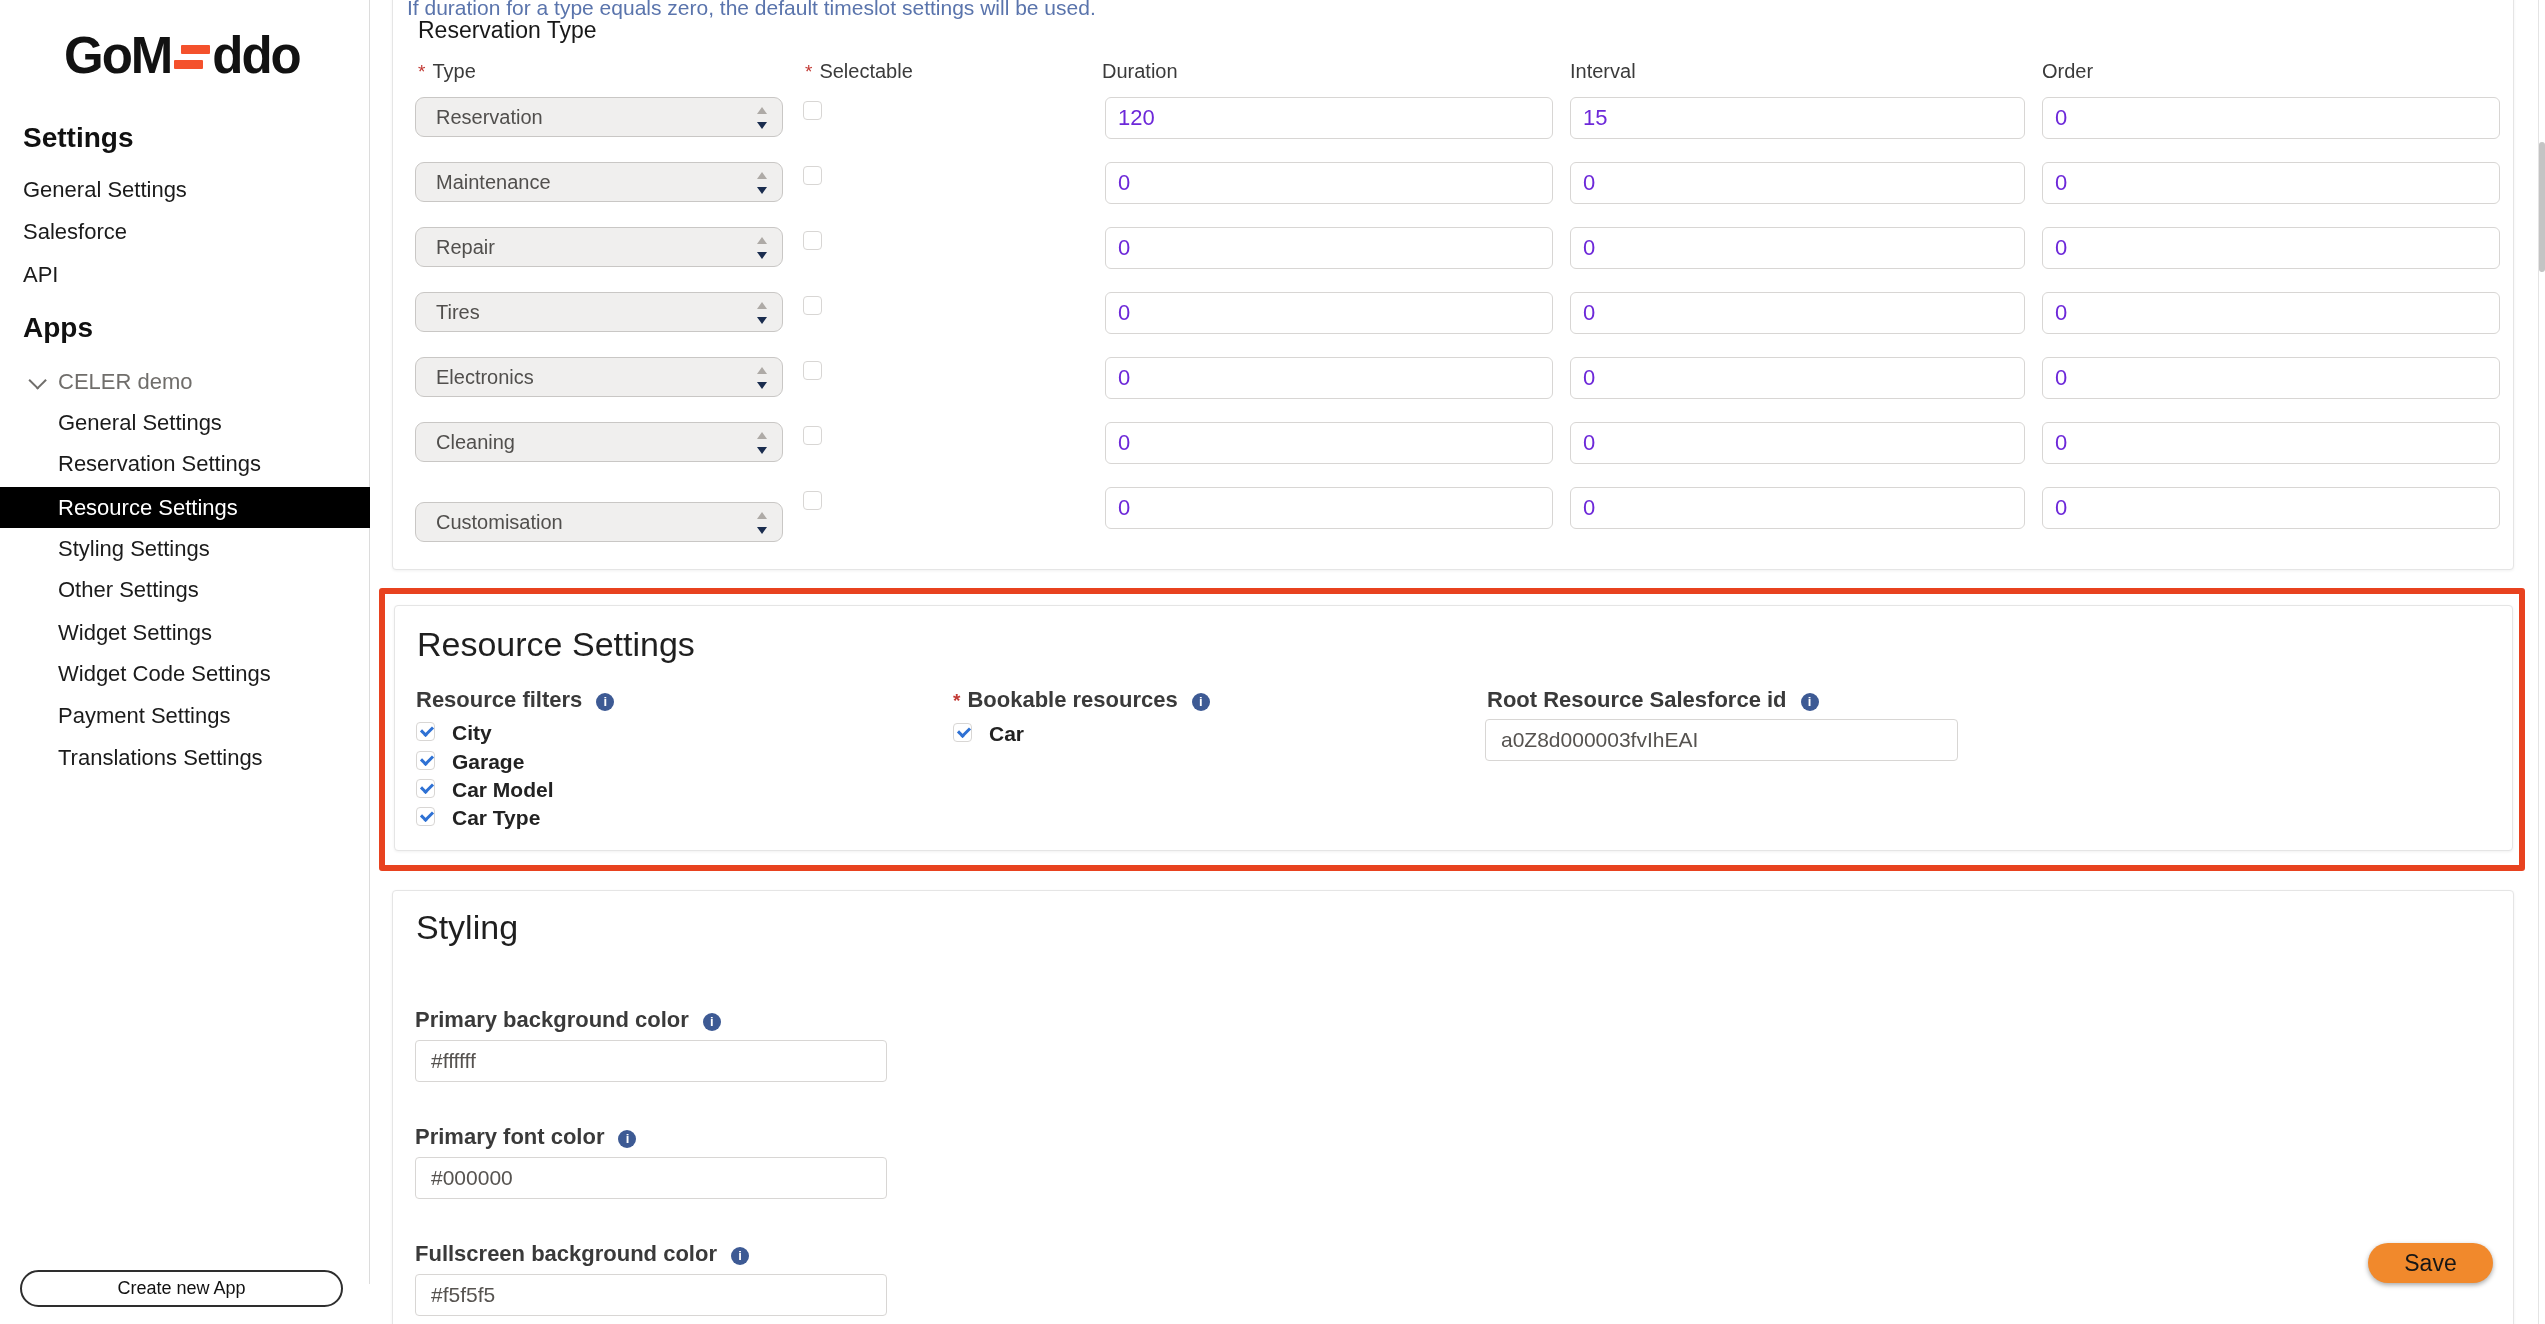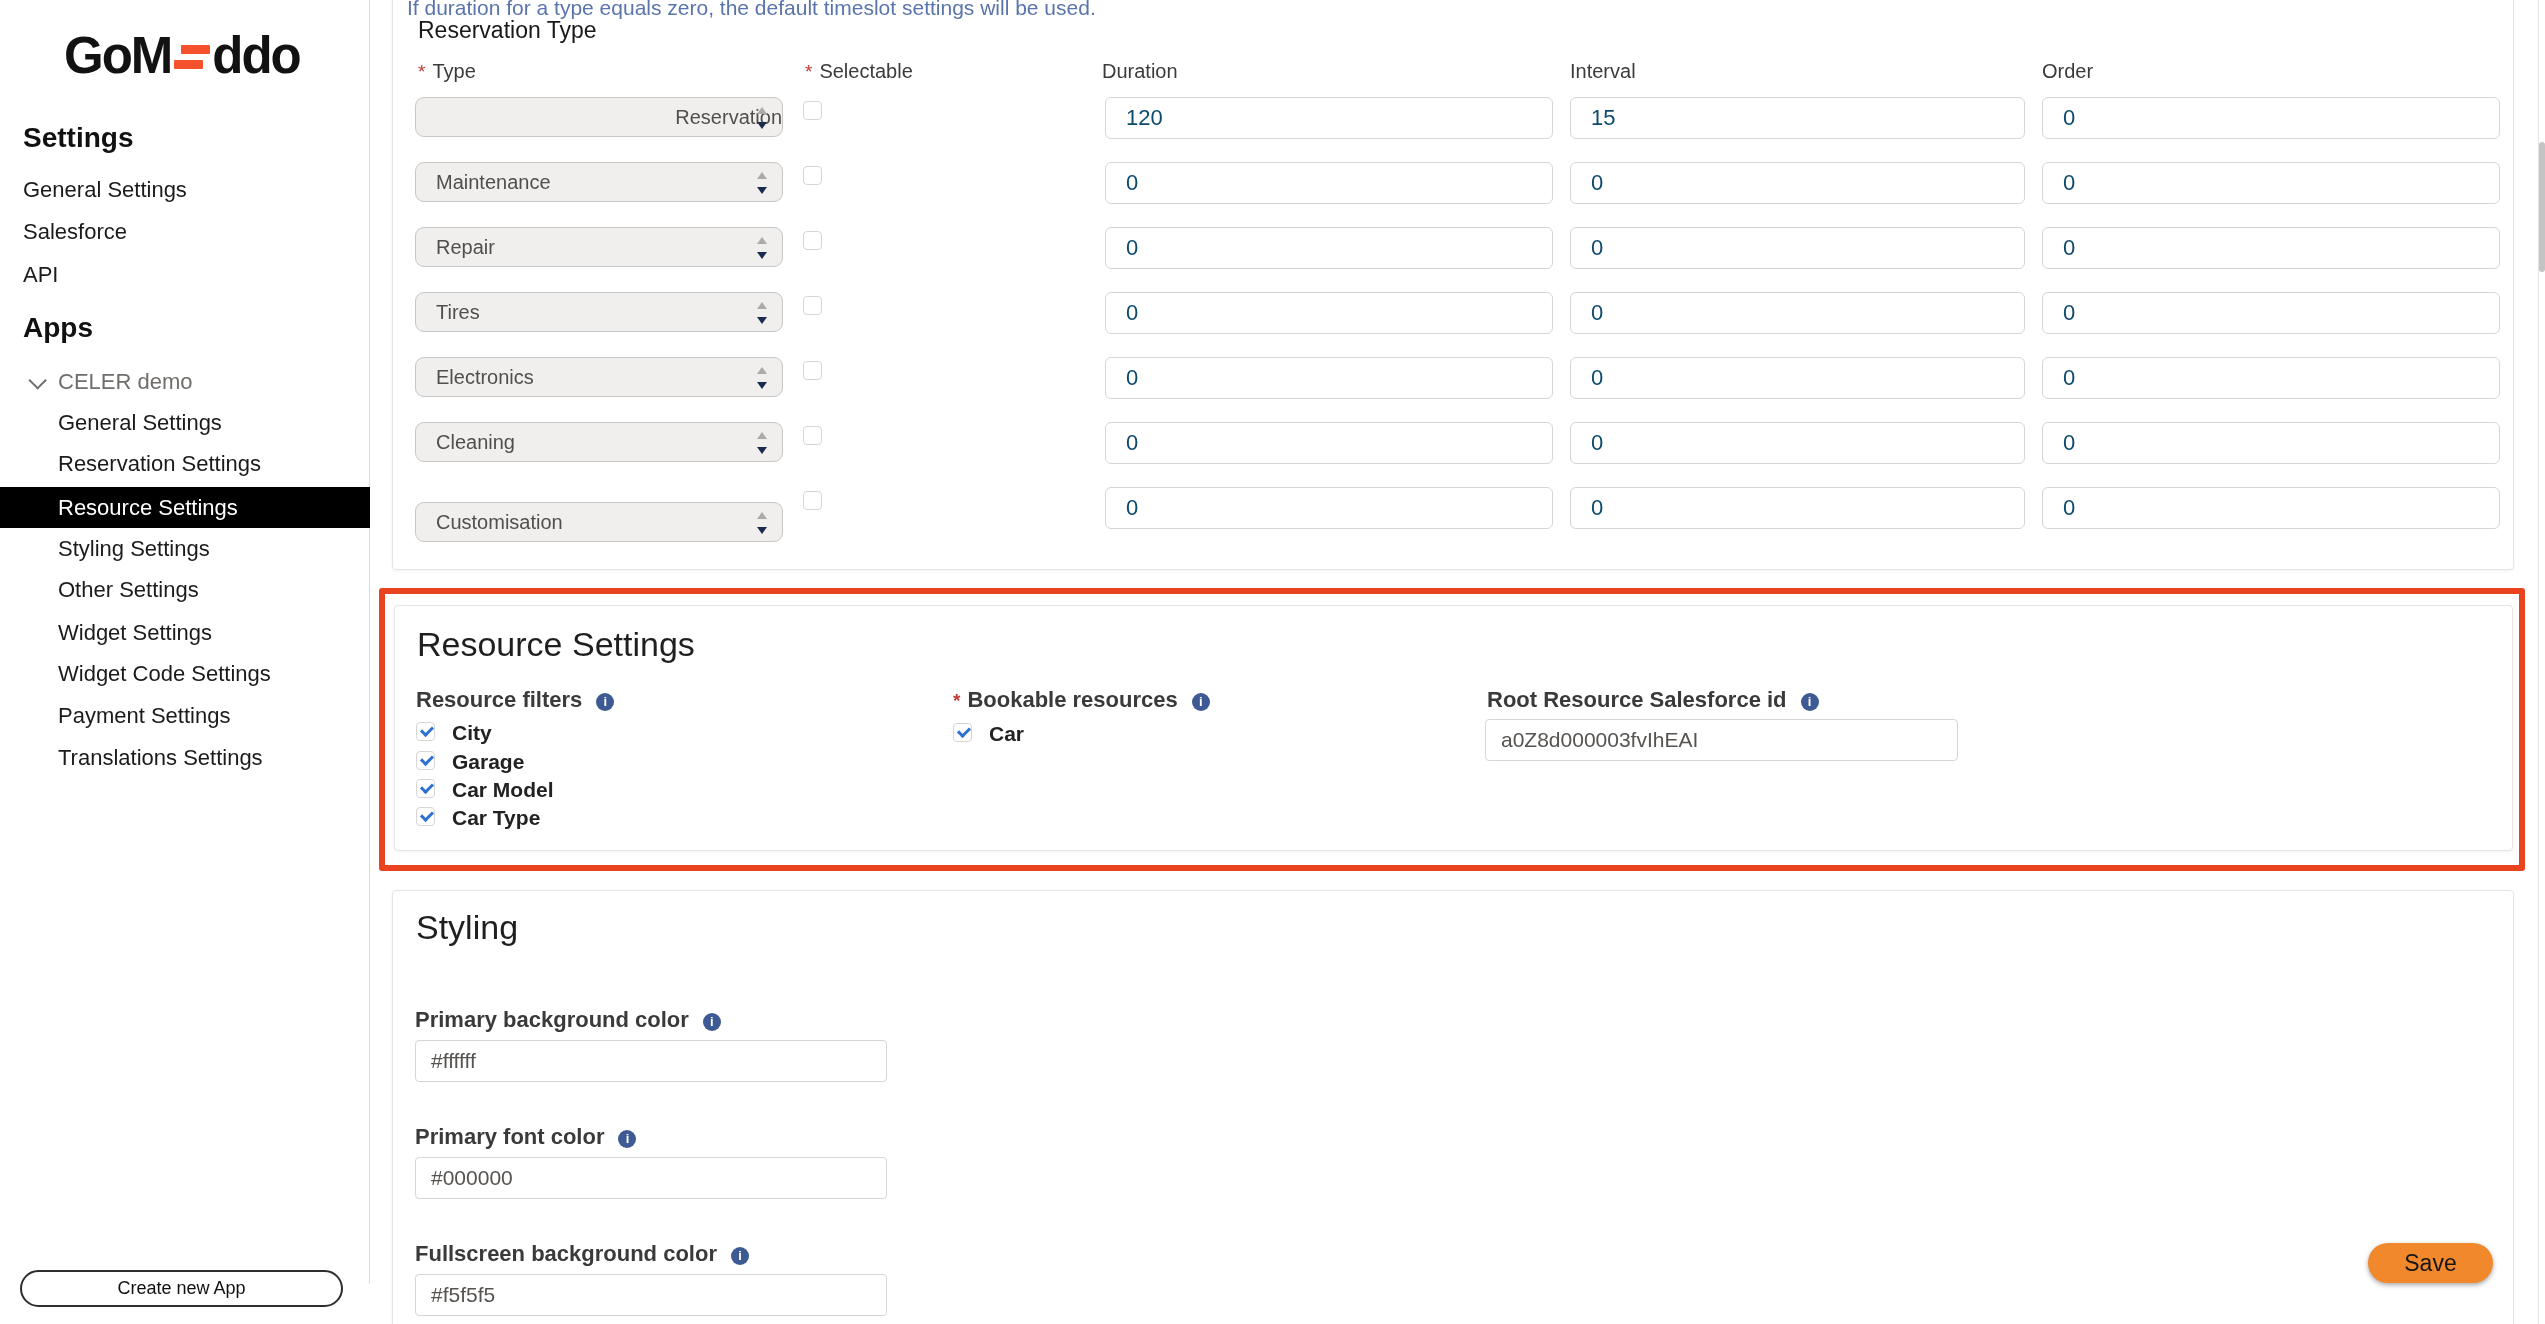--- a/index.html
+++ b/index.html
@@ -49,21 +49,21 @@
   .stepper { position:absolute; right:14px; top:7px; width:12px; height:26px; }
   .stepper .up { position:absolute; top:2px; left:1px; width:0; height:0;
     border-left:5px solid transparent; border-right:5px solid transparent; border-bottom:7px solid #aeaaa6; }
   .stepper .dn { position:absolute; bottom:2px; left:1px; width:0; height:0;
     border-left:5px solid transparent; border-right:5px solid transparent; border-top:7px solid #1a2c4e; }
   .cb { position:absolute; width:19px; height:19px; background:#fff; border:1px solid #d8d6d4;
     border-radius:4px; cursor:pointer; }
   .cb.checked::after { content:""; position:absolute; left:4px; top:3px; width:9px; height:5px;
     border-left:3px solid #2e71d4; border-bottom:3px solid #2e71d4; transform:rotate(-45deg); }
   .num-in { position:absolute; height:42px; background:#fff; border:1px solid #d8d6d4; border-radius:6px;
-    font-size:22px; color:#0c4a6e; padding-left:20px; font-family:"Liberation Sans", sans-serif; }
+    font-size:22px; color:#6d28d9; padding-left:12px; font-family:"Liberation Sans", sans-serif; }
 
   
   .section-title { position:absolute; font-size:34px; font-weight:400; color:#1f1f1f; }
   .fld-label { position:absolute; font-size:22px; font-weight:700; color:#3a3a3a; white-space:nowrap; }
   .info { display:inline-block; width:18px; height:18px; border-radius:50%; background:#3d5a94;
     color:#fff; font-size:13px; font-weight:700; text-align:center; line-height:18px;
     margin-left:14px; vertical-align:1px; cursor:pointer; }
   .filter-item { position:absolute; font-size:21px; font-weight:700; color:#222; }
   .filter-item .cb { left:0; top:-2px; }
   .filter-item .lbl { position:absolute; left:36px; top:-3px; white-space:nowrap; }
@@ -124,21 +124,21 @@
   <span class="req">*</span><span>Type</span>
 </div>
 <div class="col-h" style="left:805px;">
   <span class="req">*</span><span>Selectable</span>
 </div>
 <div class="col-h" style="left:1102px;">Duration</div>
 <div class="col-h" style="left:1570px;">Interval</div>
 <div class="col-h" style="left:2042px;">Order</div>
 
 <div class="rt-row">
-  <div class="sel" style="top:97px;text-align:right;"><span>Reservation</span><span class="stepper">
+  <div class="sel" style="top:97px;"><span>Reservation</span><span class="stepper">
         <span class="up"></span>
         <span class="dn"></span>
       </span></div>
   <div class="cb" style="left:803px; top:101px;"></div>
   <input class="num-in" style="left: 1105px; top: 97px; width: 448px;" value="120">
   <input class="num-in" style="left: 1570px; top: 97px; width: 455px;" value="15">
   <input class="num-in" style="left: 2042px; top: 97px; width: 458px;" value="0">
 </div>
 <div class="rt-row">
   <div class="sel" style="top:162px;"><span>Maintenance</span><span class="stepper">

